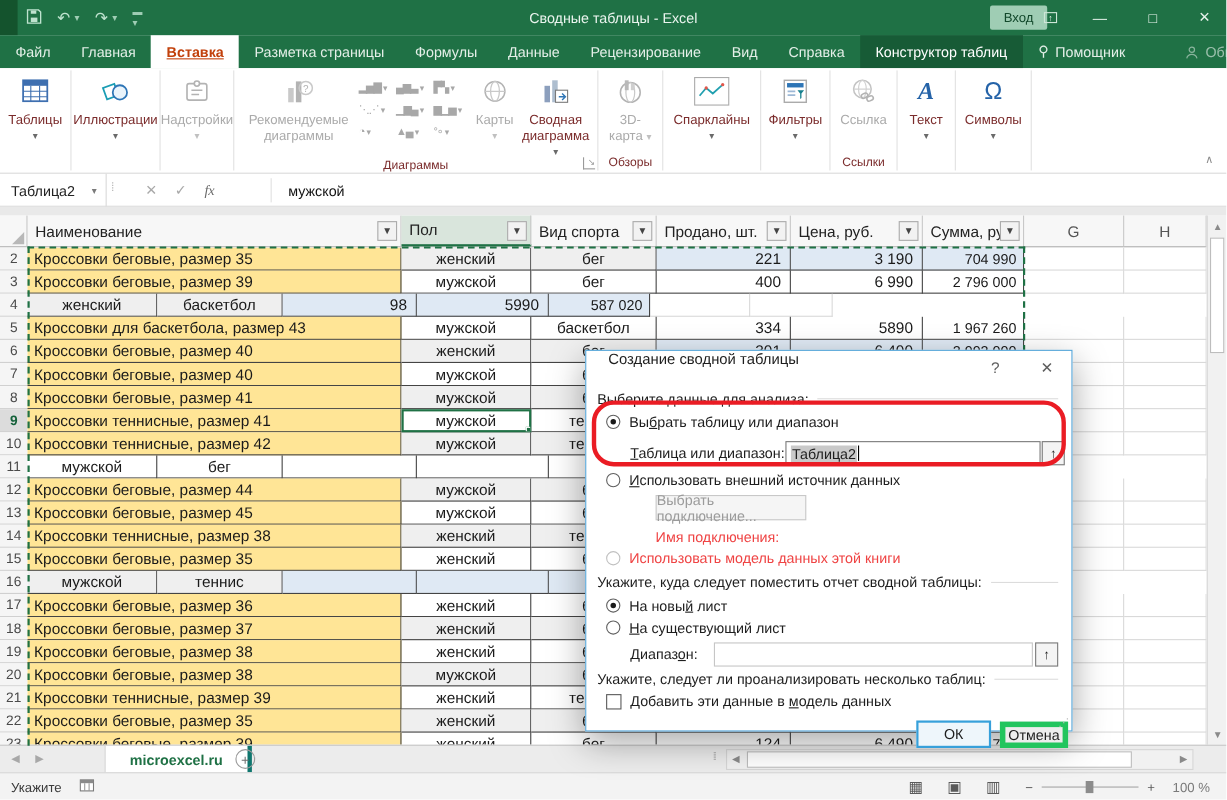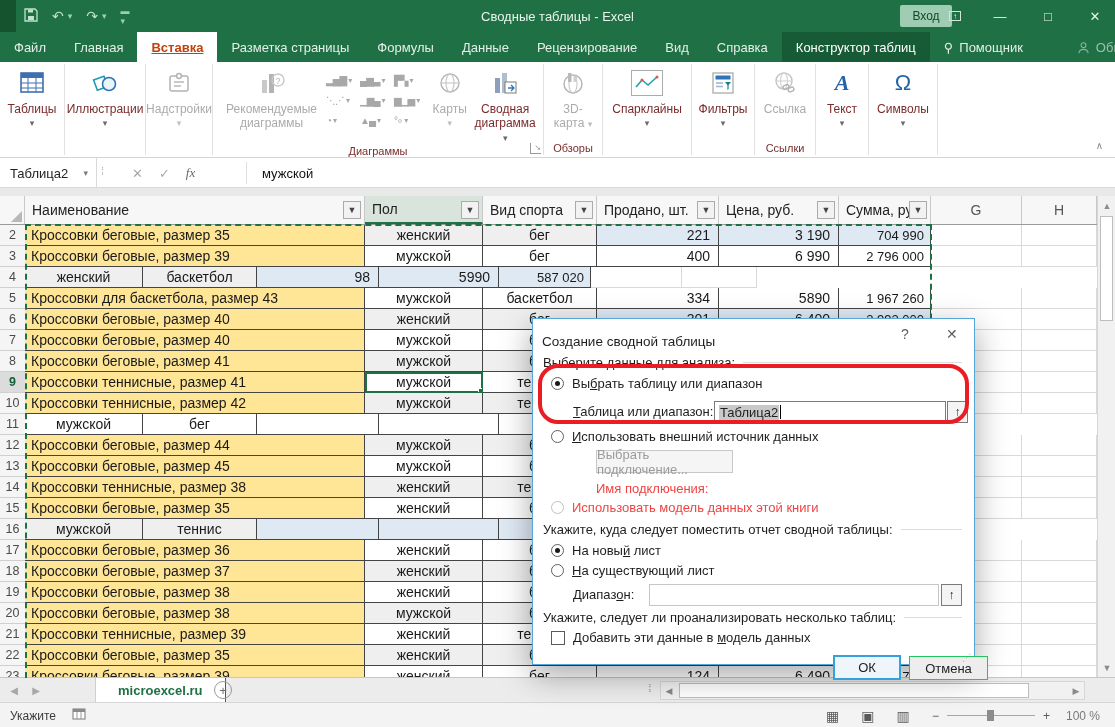--- a/index.html
+++ b/index.html
@@ -86,47 +86,47 @@
   .sel .handle { position:absolute; right:-1px; bottom:-1px; width:5px; height:5px; background:#1f7145; border:1px solid #fff; }
   .ants { position:absolute; left:25px; top:224px; width:907px; height:454px; border:2px dashed #1f7145; border-bottom:none; pointer-events:none; z-index:2; }
 
   
   .vscroll { position:absolute; left:1097px; top:196px; width:18px; height:481px; background:#f1f1f1; border-left:1px solid #d6d6d6; }
   .vbtn { position:absolute; left:1px; width:16px; height:17px; color:#8a8a8a; font-size:9px; display:flex; align-items:center; justify-content:center; }
   .vthumb { position:absolute; left:2px; top:20px; width:13px; height:105px; background:#fff; border:1px solid #bdbdbd; }
 
   
   .dialog { position:absolute; left:532px; top:318px; width:443px; height:347px; background:#fff; border:1px solid #55a6d9; box-shadow:0 10px 30px rgba(0,0,0,.35); font-size:13px; color:#1e1e1e; z-index:10; }
-  .dlg-title { position:absolute; left:0; top:0; right:0; height:30px; display:flex; align-items:flex-end; padding:0 9px; font-size:13.5px; }
+  .dlg-title { position:absolute; left:0; top:0; right:0; height:30px; display:flex; align-items:flex-start; padding:0 20px; font-size:13.5px; }
   .dlg-q { position:absolute; left:368px; top:7px; color:#5f5f5f; font-size:14px; }
   .dlg-x { position:absolute; left:413px; top:7px; color:#5f5f5f; font-size:14px; }
   .cap { position:absolute; left:10px; right:12px; display:flex; align-items:center; gap:8px; white-space:nowrap; }
   .cap::after { content:''; flex:1; height:1px; background:#dcdcdc; }
   .ritem { position:absolute; display:flex; align-items:center; gap:8px; white-space:nowrap; }
   .radio { width:13px; height:13px; border:1px solid #5f5f5f; border-radius:50%; background:#fff; position:relative; flex:none; }
   .radio.on::after { content:''; position:absolute; left:3px; top:3px; width:5px; height:5px; border-radius:50%; background:#1a1a1a; }
   .radio.dis { border-color:#c0c0c0; }
   .chk { width:14px; height:14px; border:1px solid #5a5a5a; background:#fff; flex:none; }
   .u { text-decoration:underline; }
   .dis-t { color:#ef4444; }
   .field { background:#fff; border:1px solid #7a7a7a; height:22px; display:flex; align-items:center; padding-left:4px; position:absolute; }
   .field.dis { border-color:#c6c6c6; }
   .selval { background:#c9c9c9; padding:0 1px; }
   .caretline { width:1px; height:14px; background:#000; margin-left:1px; }
   .picker { position:absolute; width:21px; height:22px; border:1px solid #7a7a7a; background:#f4f4f4; display:flex; align-items:center; justify-content:center; font-size:12px; font-weight:bold; color:#222; }
   .dbtn { position:absolute; height:23px; display:flex; align-items:center; justify-content:center; background:#f5f5f5; border:1px solid #c8c8c8; color:#9b9b9b; }
   .okbtn { position:absolute; left:300px; top:312px; width:68px; height:25px; background:#eef6fb; border:2px solid #36a0da; display:flex; align-items:center; justify-content:center; }
-  .cancelbtn { position:absolute; left:376px; top:313px; width:79px; height:24px; background:#ededed; border:1px solid #22c55e; display:flex; align-items:center; justify-content:center; }
+  .cancelbtn { position:absolute; left:376px; top:313px; width:62px; height:24px; background:#ededed; border:5px solid #22c55e; display:flex; align-items:center; justify-content:center; }
   .redbox { position:absolute; left:5px; top:45px; width:431px; height:60px; border:4px solid #ea1c24; border-radius:20px; pointer-events:none; z-index:12; }
   .grip { position:absolute; right:2px; bottom:1px; color:#b9b9b9; font-size:10px; }
 
   
   .sheetbar { position:absolute; left:0; top:677px; width:1115px; height:25px; background:#ececec; border-top:1px solid #c6c6c6; font-size:13px; }
   .navarr { position:absolute; top:0; height:25px; width:20px; display:flex; align-items:center; justify-content:center; color:#a8a8a8; font-size:10px; }
-  .stab { position:absolute; left:95px; top:0; height:25px; padding:0 22px; background:#fff; border-left:1px solid #d0d0d0; border-right:1px solid #0f766e; display:flex; align-items:center; color:#1f7145; font-weight:bold; }
+  .stab { position:absolute; left:95px; top:0; height:25px; padding:0 22px; background:#fff; border-left:1px solid #d0d0d0; border-right:4px solid #0f766e; display:flex; align-items:center; color:#1f7145; font-weight:bold; }
   .addsheet { position:absolute; left:214px; top:3px; width:18px; height:18px; border:1px solid #9a9a9a; border-radius:50%; color:#6f6f6f; display:flex; align-items:center; justify-content:center; font-size:13px; }
   .splitdots { position:absolute; left:648px; top:5px; color:#b0b0b0; font-size:10px; letter-spacing:-2px; }
   .hscroll { position:absolute; left:660px; top:3px; width:425px; height:19px; background:#f1f1f1; border:1px solid #d6d6d6; }
   .hbtn { position:absolute; top:0; width:16px; height:17px; color:#8a8a8a; font-size:9px; display:flex; align-items:center; justify-content:center; }
   .hthumb { position:absolute; left:18px; top:1px; width:350px; height:15px; background:#fff; border:1px solid #bdbdbd; }
 
   
   .statusbar { position:absolute; left:0; top:702px; width:1115px; height:25px; background:#f3f3f3; border-top:1px solid #d6d6d6; font-size:12px; color:#3b3b3b;text-decoration:underline; }
   .st-left { position:absolute; left:10px; top:0; height:25px; display:flex; align-items:center; gap:16px; }
   .st-ico { color:#666; font-size:13px; }

